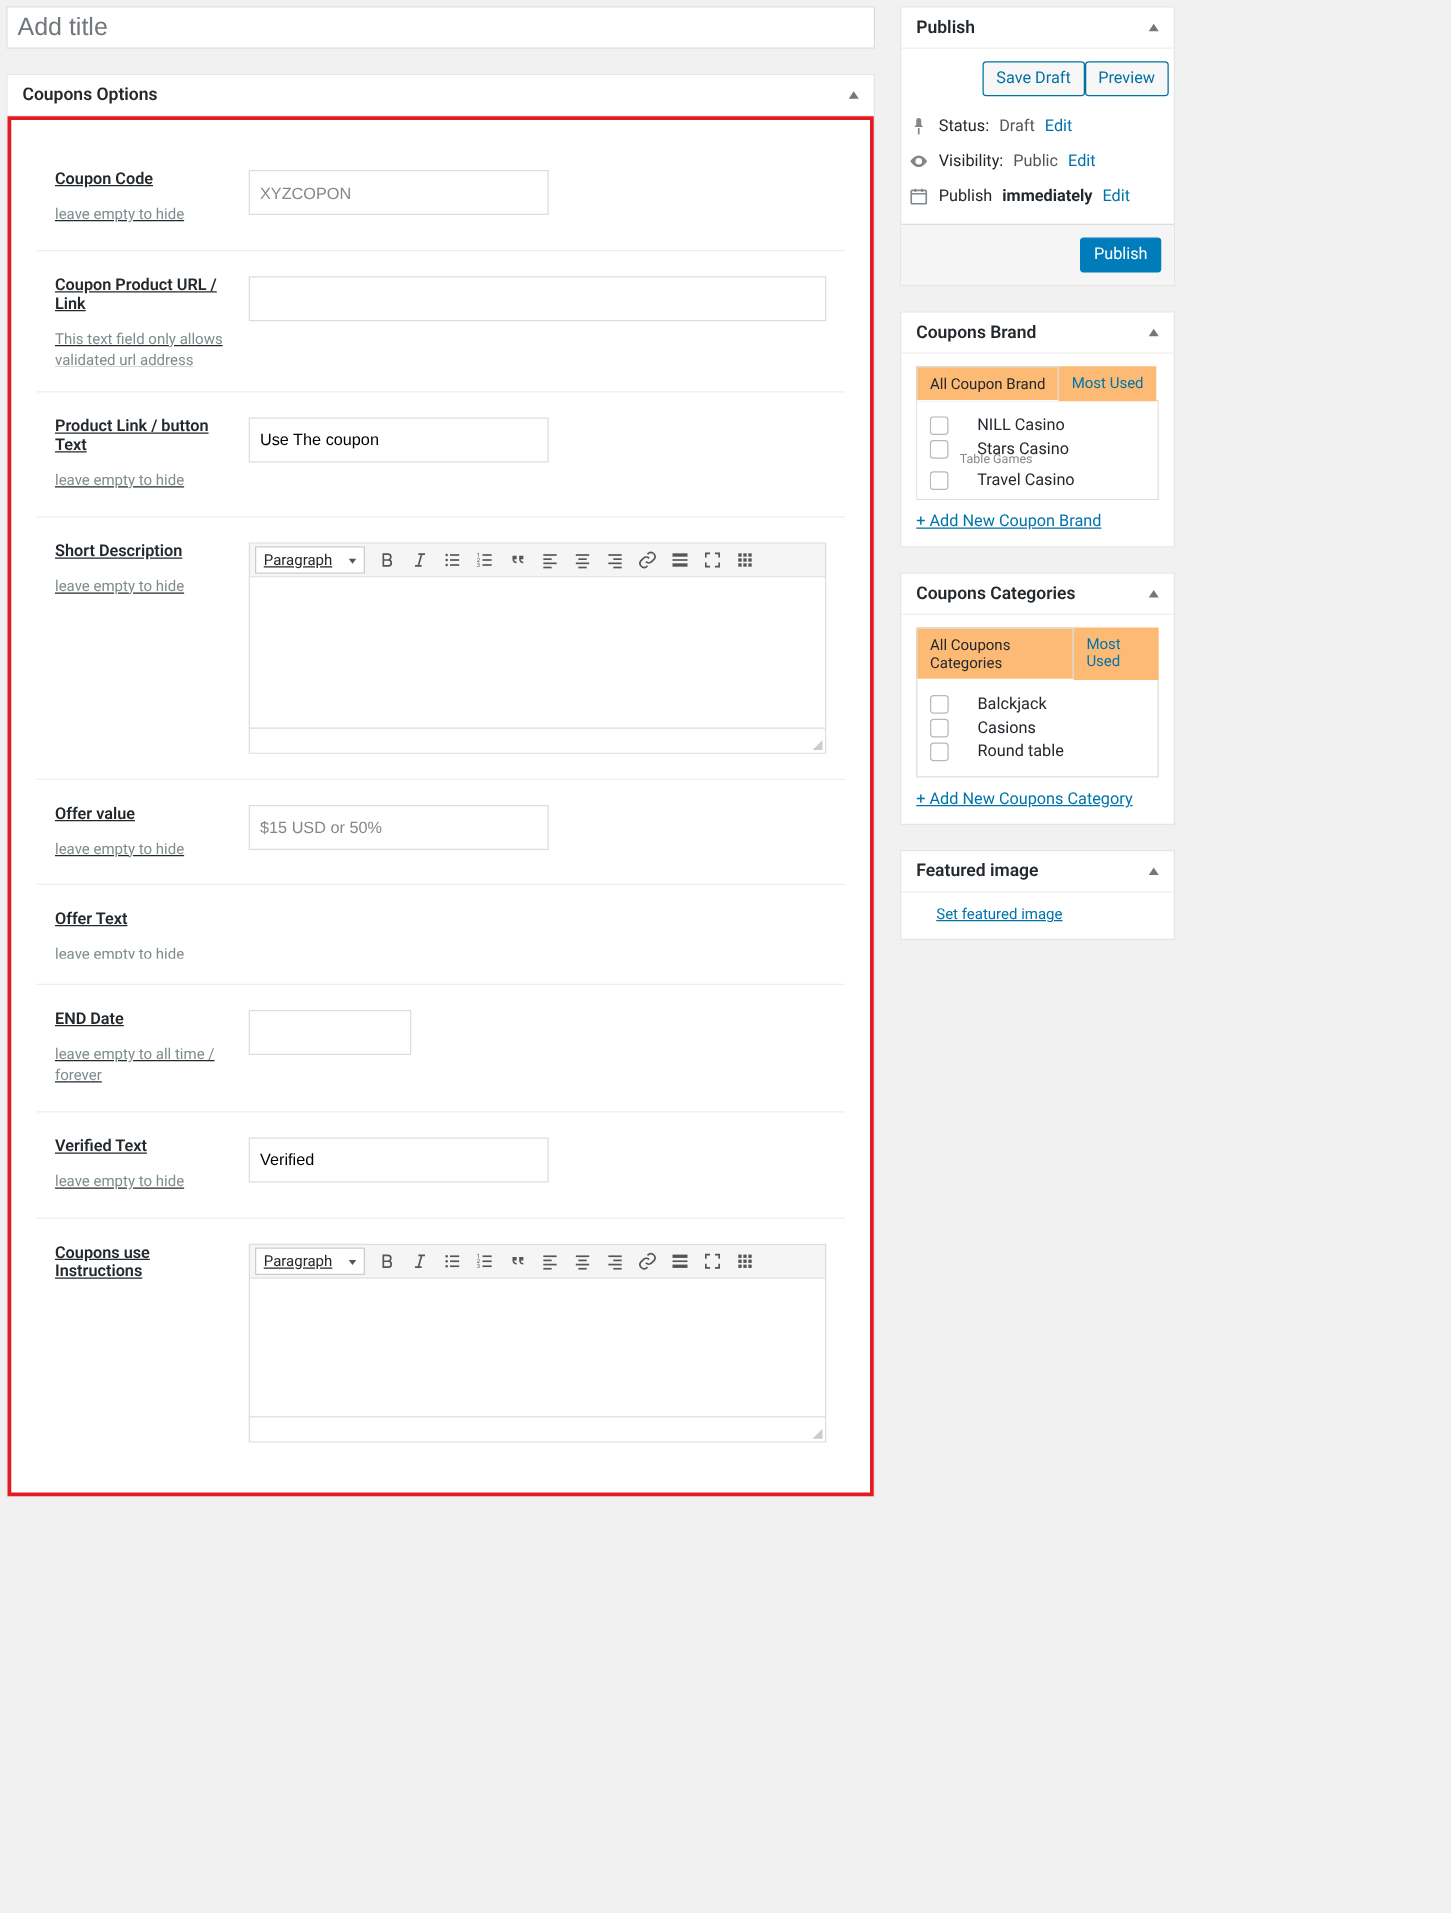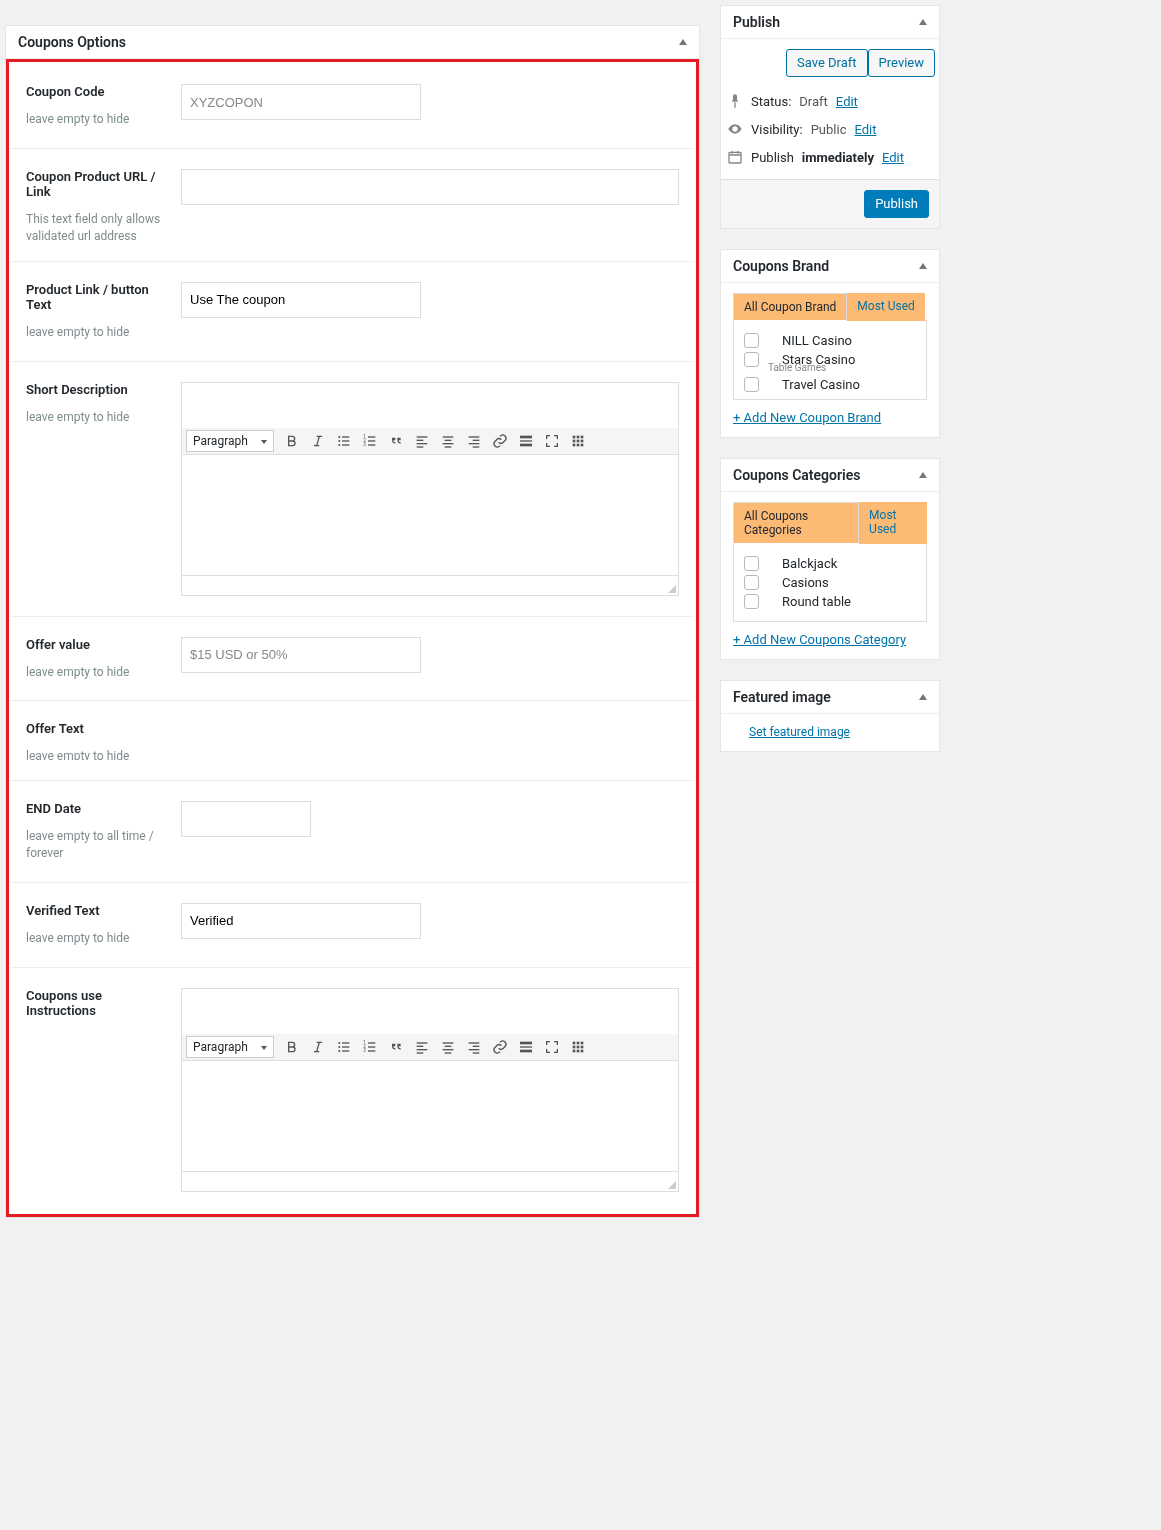--- a/index.html
+++ b/index.html
@@ -45,21 +45,21 @@
     user-select: none;
   }
   .toggle-indicator {
     width: 0; height: 0;
     border-left: 4px solid transparent;
     border-right: 4px solid transparent;
     border-bottom: 6px solid #72777c;
   }
 
   
-  .options-wrap { border: 3px solid #e31b23; padding: 2px; }
+  .options-wrap { border: 3px solid #e31b23; padding: 20px; text-decoration: underline; }
   .opt-row {
     display: flex;
     padding: 20px 15px;
     border-bottom: 1px solid #eee;
   }
   .opt-row:last-child { border-bottom: none; }
   .opt-label-col { width: 155px; flex-shrink: 0; padding-right: 10px; }
   .opt-label { font-weight: 600; font-size: 13px; margin-bottom: 12px; }
   .opt-hint { font-size: 12px; color: #7f8c8d; line-height: 1.4; }
   .opt-field-col { flex: 1; min-width: 0; }
@@ -80,21 +80,20 @@
     border: 1px solid #ddd;
     background: #fff;
   }
   .editor-toolbar {
     display: flex;
     align-items: center;
     padding: 2px 4px;
     background: #f5f5f5;
     border-bottom: 1px solid #ddd;
     gap: 10px;
-    margin-top: 45px;
   }
   .editor-format-select {
     border: 1px solid #ccc;
     background: #fff;
     font-size: 12px;
     height: 22px;
     padding: 0 18px 0 6px;
     position: relative;
     display: flex;
     align-items: center;
@@ -165,21 +164,21 @@
   }
   .pub-row {
     display: flex;
     align-items: center;
     gap: 8px;
     padding: 6px 0;
     font-size: 13px;
   }
   .pub-row .icon-col { width: 16px; display:flex; align-items:center; color:#82878c; }
   .pub-row .icon-col svg { width: 16px; height: 16px; }
-  .pub-row a { color: #0073aa; text-decoration: underline; cursor: pointer; }
+  .pub-row a { color: #0073aa; cursor: pointer; }
   .pub-row .val { color: #555; }
   .pub-footer {
     padding: 10px;
     text-align: right;
     border-top: 1px solid #ddd;
     background: #f5f5f5;
   }
   .side-inside { padding: 10px 12px 12px 12px; }
 
   
@@ -231,20 +230,21 @@
     cursor: pointer;
   }
   .feat-link { color: #0073aa; text-decoration: underline; font-size: 12px; cursor: pointer; margin-left: 16px; }
 </style>
 </head>
 <body>
 
 <div class="container">
 
   <div class="main-col">
+    <input type="text" class="title-input" placeholder="Add title" style="">
 
     <div class="postbox">
       <div class="hndle">
         <span>Coupons Options</span>
         <span class="toggle-indicator"></span>
       </div>
       <div class="options-wrap">
 
         <div class="opt-row">
           <div class="opt-label-col">

